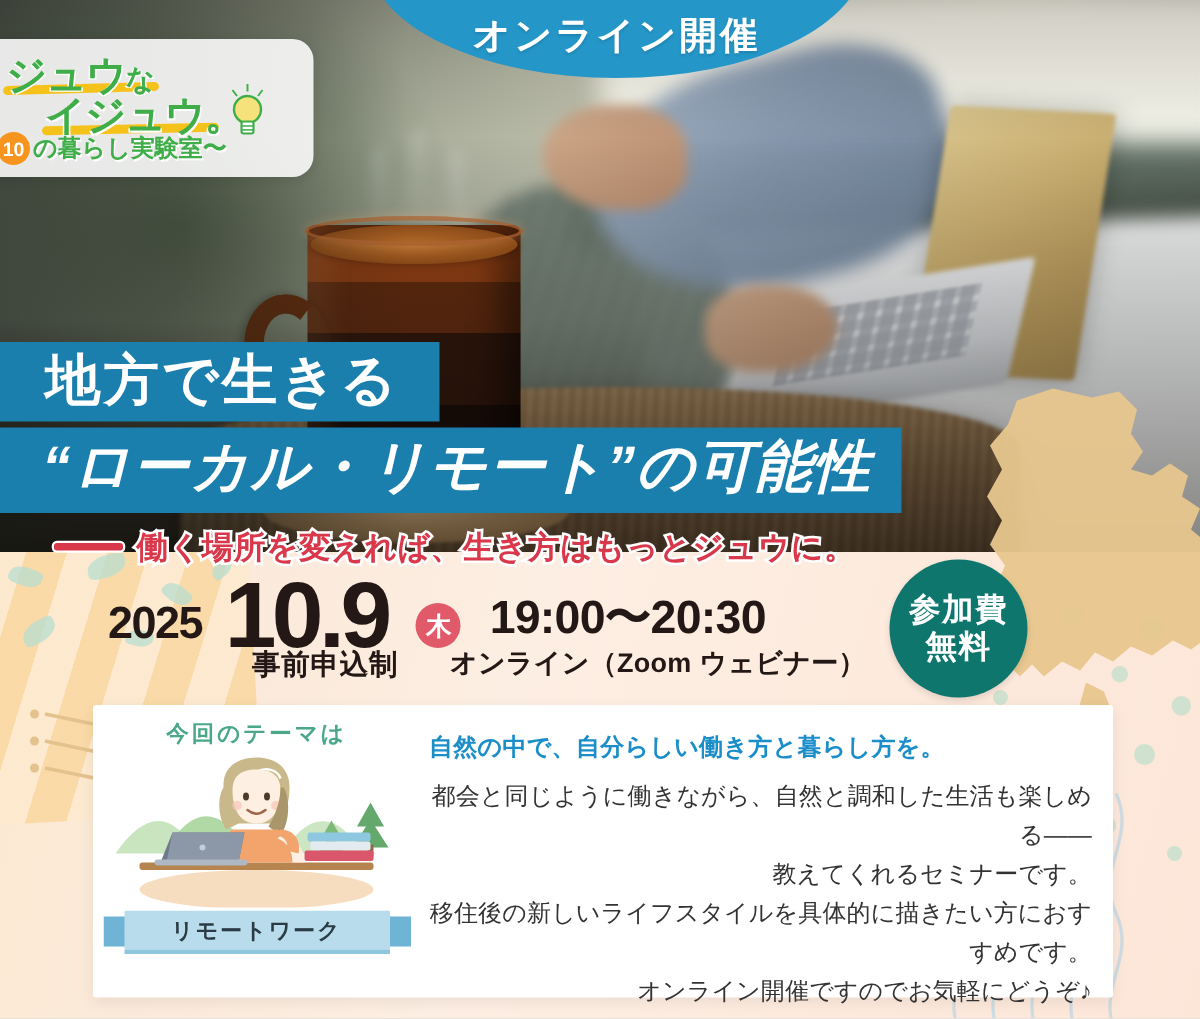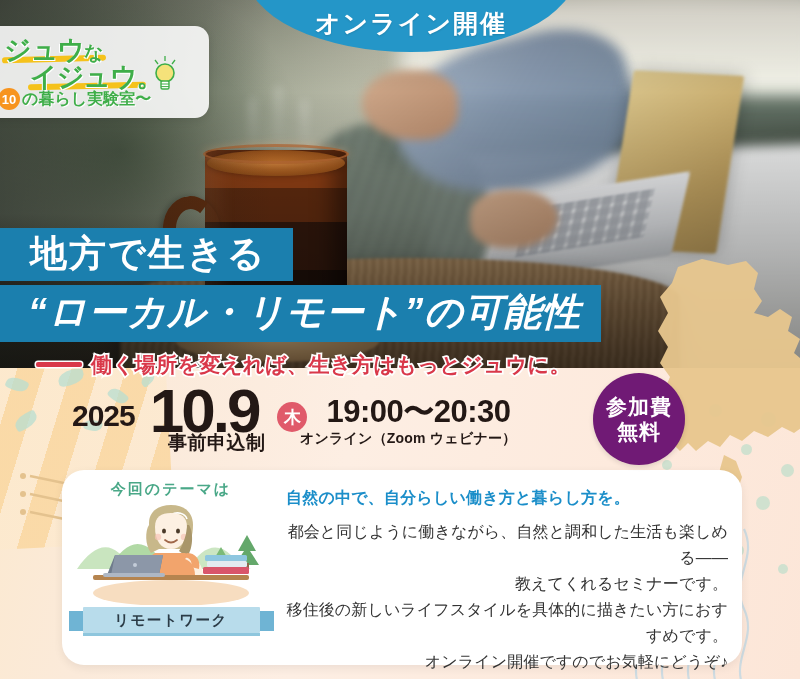--- a/index.html
+++ b/index.html
@@ -319,40 +319,40 @@
     display:flex; align-items:center; justify-content:center;
     margin:0 7px 7px 7px;
   }
   .time{ font-size:31px; font-weight:bold; letter-spacing:-.5px; padding-bottom:6px; }
   .presub{
     position:absolute; left:168px; top:430px; z-index:5;
     font-size:19px; font-weight:bold; color:#231815; letter-spacing:.5px;
   }
   .platform{
     position:absolute; left:300px; top:430px; z-index:5;
-    font-size:14px; font-weight:bold; color:#231815; letter-spacing:.2px;
+    font-size:18px; font-weight:bold; color:#231815; letter-spacing:.2px;
   }
 
   
   .free-badge{
     position:absolute; left:593px; top:373px; z-index:6;
     width:92px; height:92px; border-radius:50%;
-    background:#701a75;
+    background:#0f766e;
     display:flex; flex-direction:column; align-items:center; justify-content:center;
     gap:1px;
     box-shadow:0 2px 5px rgba(0,0,0,.12);
   }
   .free-badge span{
     color:#fff; font-size:21px; font-weight:bold; letter-spacing:1px; line-height:1.12;
   }
 
   
   .card{
     position:absolute; left:62px; top:470px; width:680px; height:195px;
-    background:#fff; border-radius:22px; z-index:5;
+    background:#fff; border-radius:2px; z-index:5;
     box-shadow:0 3px 10px rgba(0,0,0,.07);
     display:flex;
   }
   .card-left{
     width:218px; padding:10px 8px 8px 8px;
     display:flex; flex-direction:column; align-items:center;
     flex:0 0 218px;
   }
   .theme-label{
     font-size:15px; font-weight:bold; color:#4aa888; letter-spacing:2px;

